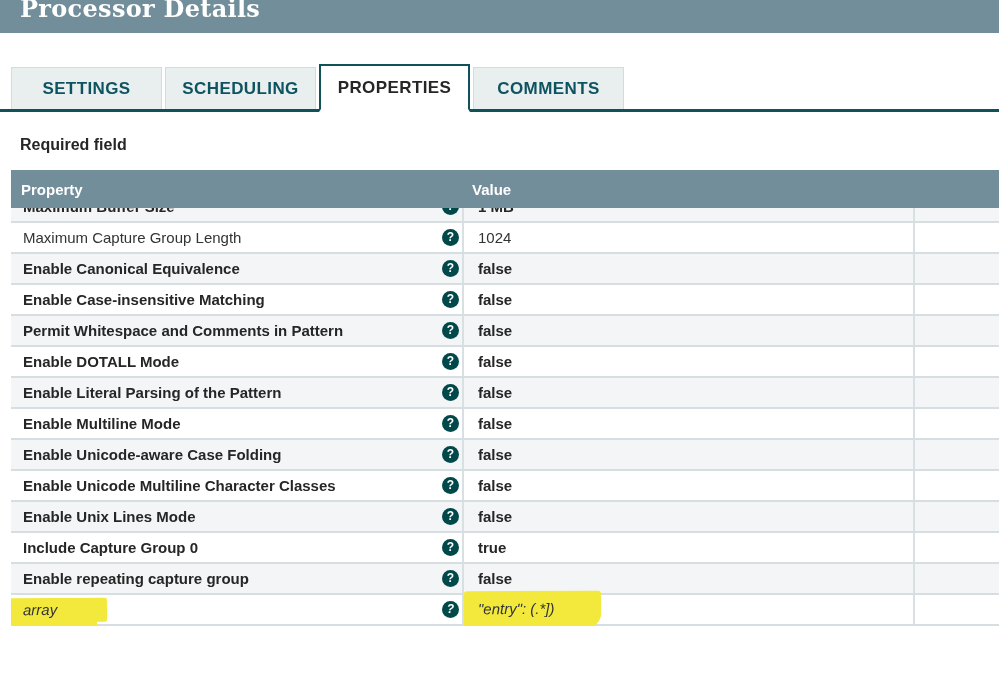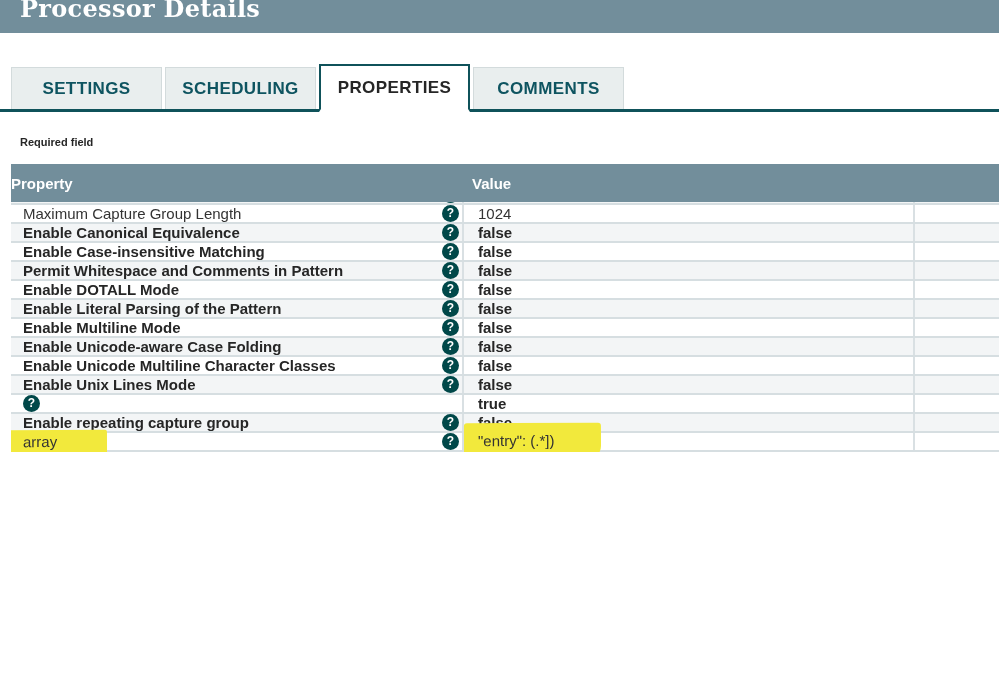--- a/index.html
+++ b/index.html
@@ -59,47 +59,47 @@
     border: 2px solid var(--accent);
     border-bottom: 3px solid #ffffff;
     margin-bottom: -3px;
     color: #262626;
     z-index: 2;
   }
 
   
   .required-label {
     margin: 24px 0 0 20px;
-    font-size: 11px;
+    font-size: 16px;
     font-weight: 700;
     color: #262626;
   }
 
   
   .prop-table {
     margin: 16px 0 0 11px;
     width: 988px;
   }
   .thead {
     height: 38px;
     background: var(--header-bg);
     display: flex;
     align-items: center;
     position: relative;
     z-index: 2;
   }
   .thead .hcell { color:#fff; font-size: 15px; font-weight: 700; }
-  .thead .hcell.prop { width: 453px; }
+  .thead .hcell.prop { width: 453px; padding-left: 10px; }
   .thead .hcell.val  { padding-left: 8px; }
 
   .tbody { overflow: hidden; }
   .rows-inner { margin-top: -16px; }
 
   .trow {
-    height: 19px;
+    height: 31px;
     display: flex;
     align-items: center;
     border-bottom: 2px solid #d6dee1;
     background: #ffffff;
     font-size: 15px;
     color: #333;
   }
   .trow.alt { background: var(--row-alt-bg); }
   .trow.req .pname, .trow.req .pvalue { font-weight: 700; color: #262626; }
 
@@ -131,21 +131,21 @@
     height: 100%;
     display: flex;
     align-items: center;
     padding-left: 14px;
     border-right: 2px solid #d9e0e3;
     overflow: visible;
   }
   .cell-gutter { flex: 1; height: 100%; }
 
   
-  .trow.hl { overflow: visible; }
+  .trow.hl { overflow: visible; font-style: italic; }
   .trow.hl .pname {
     background: var(--highlight);
     padding: 3px 50px 4px 14px;
     margin-left: -14px;
     border-radius: 2px;
     position: relative;
     z-index: 1;
     transform: rotate(-0.3deg);
     box-shadow: -6px 11px 0 -4px var(--highlight);
   }
@@ -296,20 +296,21 @@
       <span class="pname">Enable Unix Lines Mode</span>
       <span class="help-icon">?</span>
     </div>
     <div class="cell-val">
       <span class="pvalue">false</span>
     </div>
     <div class="cell-gutter"></div>
   </div>
         <div class="trow req">
     <div class="cell-prop">
+      <span class="pname">Include Capture Group 0</span>
       <span class="help-icon">?</span>
     </div>
     <div class="cell-val">
       <span class="pvalue">true</span>
     </div>
     <div class="cell-gutter"></div>
   </div>
         <div class="trow alt req">
     <div class="cell-prop">
       <span class="pname">Enable repeating capture group</span>

